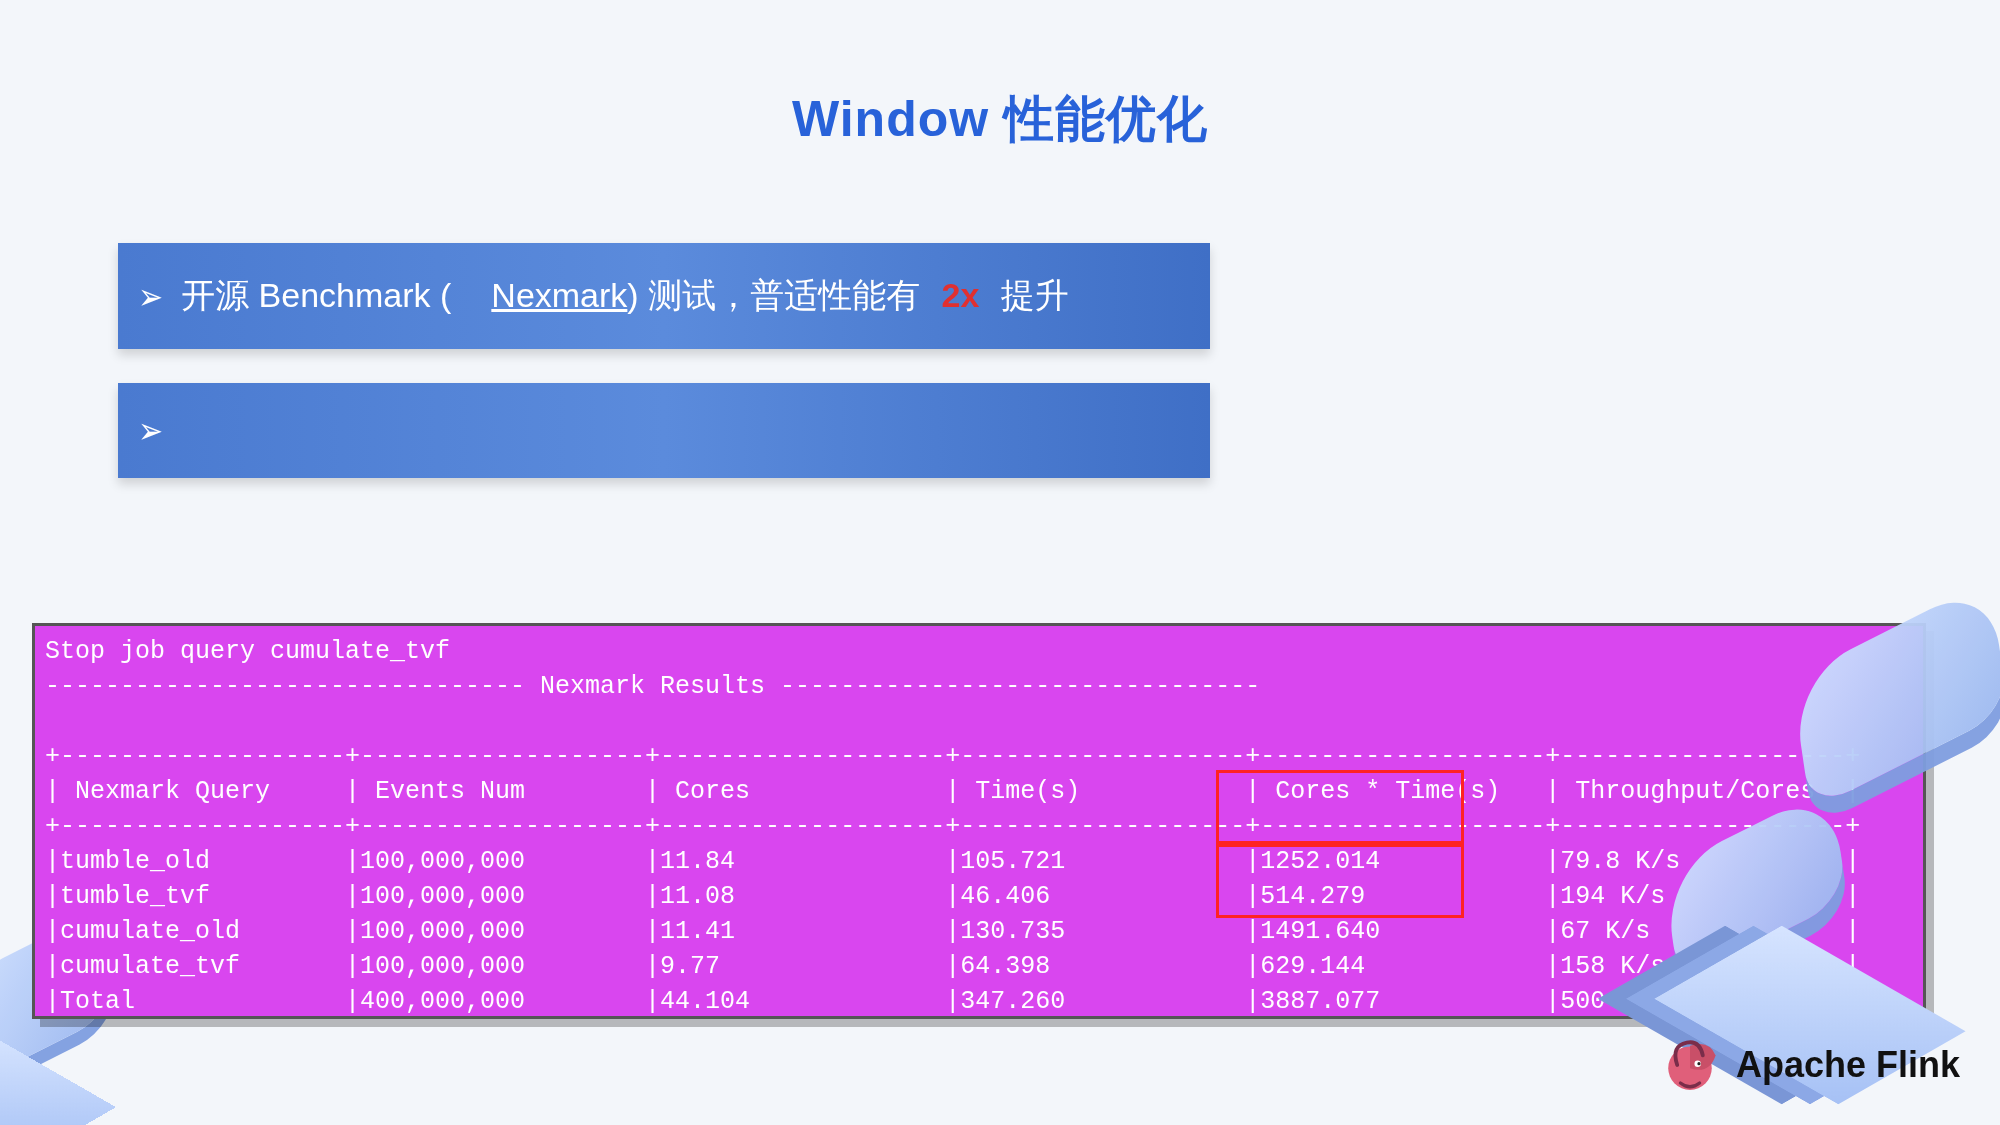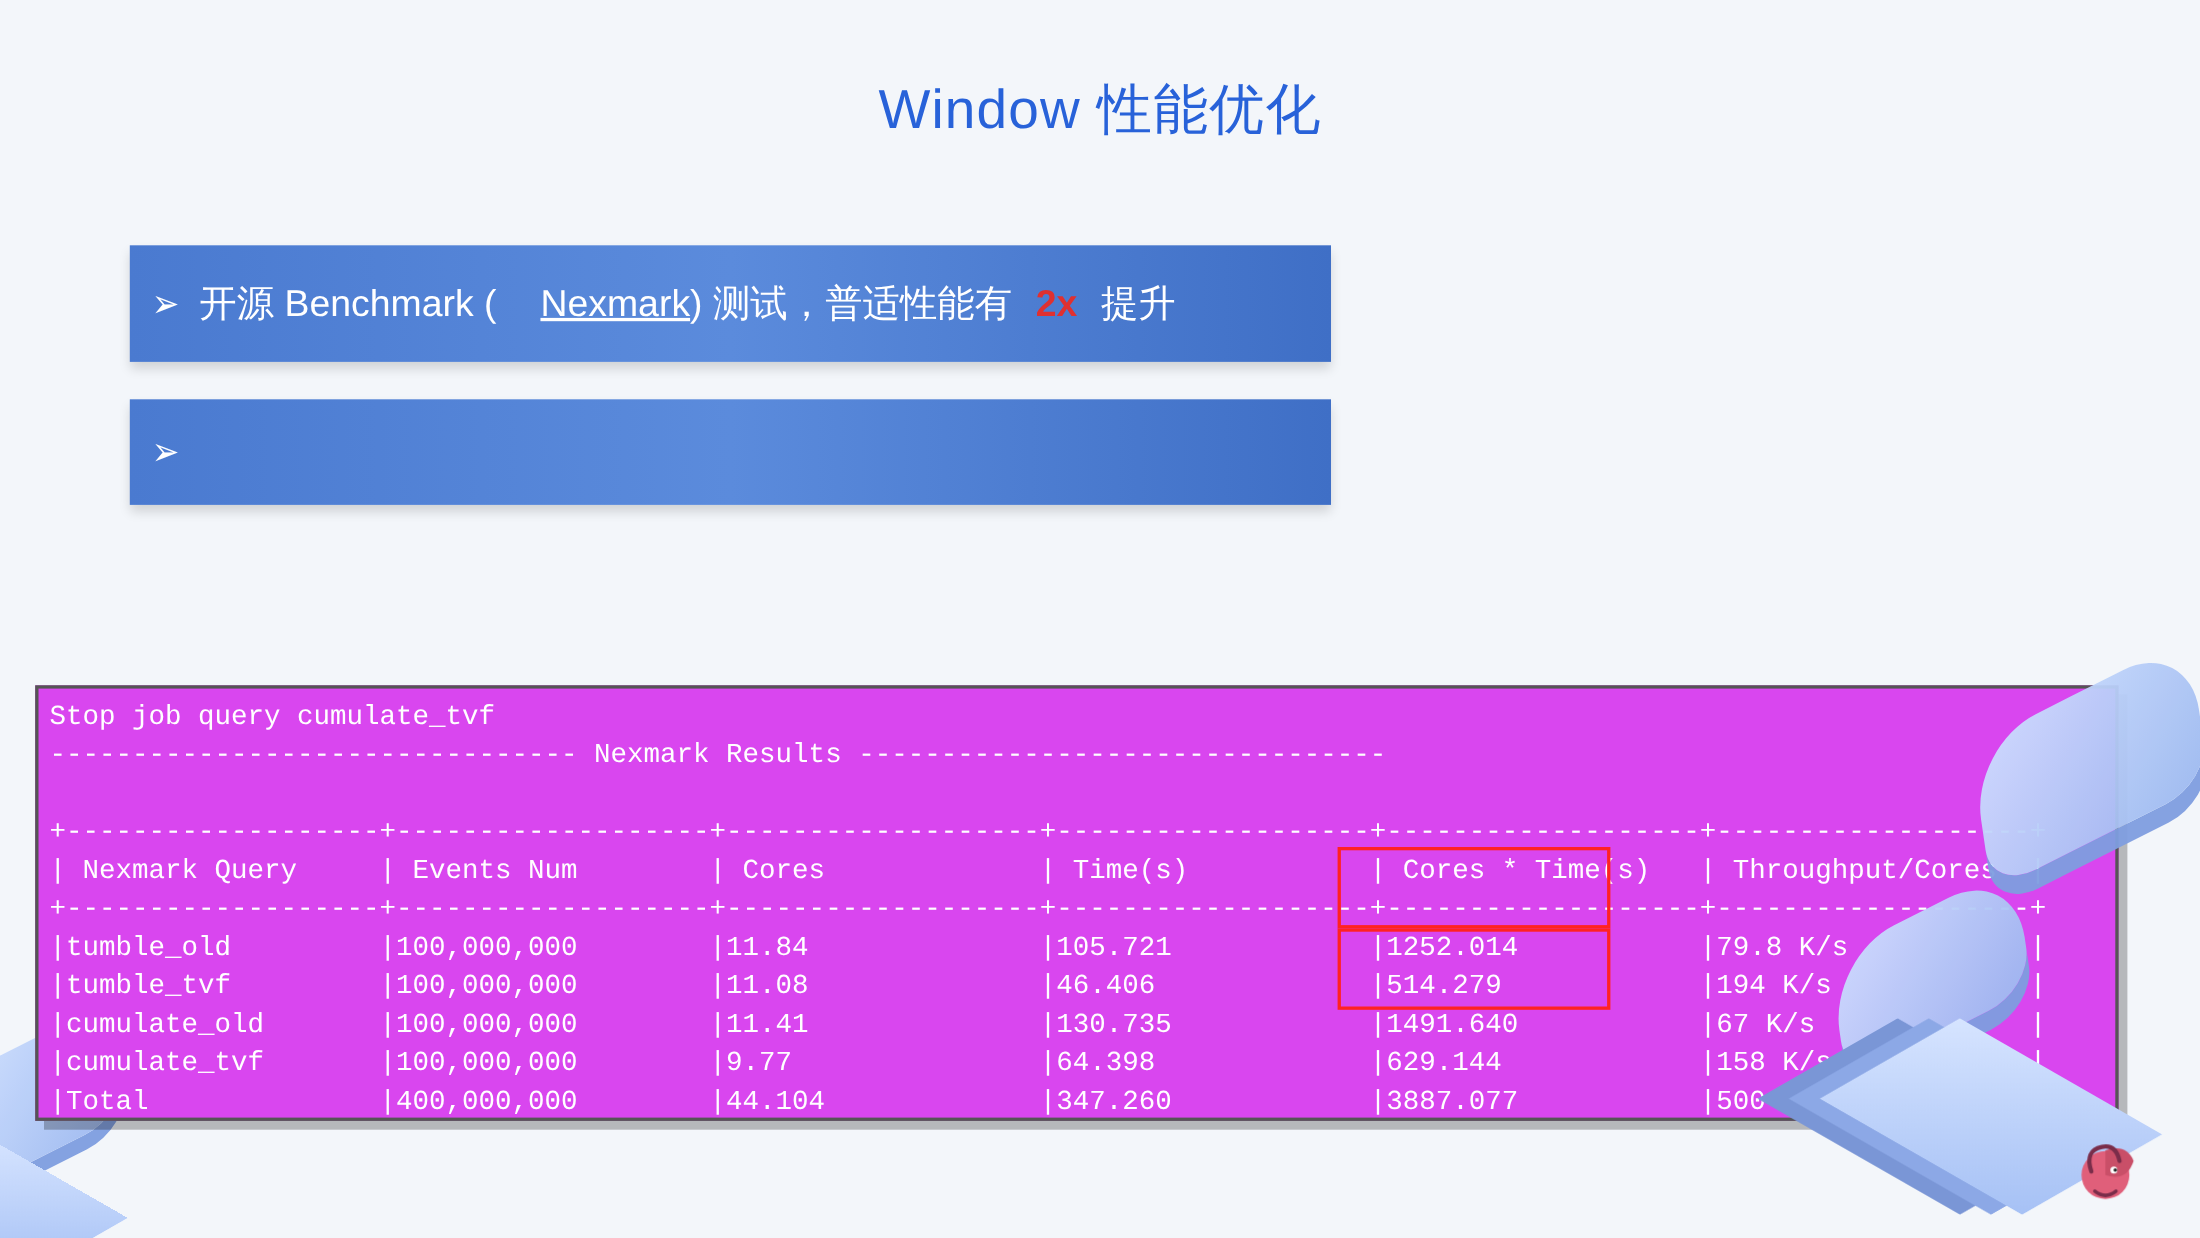--- a/index.html
+++ b/index.html
@@ -10,24 +10,25 @@
     background: #f3f6fa;
     font-family: "Microsoft YaHei", "PingFang SC", "Helvetica Neue", Arial, sans-serif;
     overflow: hidden;
     position: relative;
   }
 
   
   .title {
     text-align: center;
     font-size: 50px;
-    font-weight: 400;
+    font-weight: 700;
     color: #2862d9;
     padding-top: 66px;
     letter-spacing: 1px;
+    margin-top: 20px;
   }
 
   
   .bullet-wrap {
     margin-left: 118px;
     margin-top: 90px;
   }
   .bullet {
     width: 1092px;
     background: linear-gradient(90deg, #4a7ad0 0%, #5b8bdc 50%, #3f6fc6 100%);
@@ -185,13 +186,14 @@
 
 <div class="flink">
   <svg viewBox="0 0 100 100">
     <circle cx="50" cy="55" r="34" fill="#e05f7a"></circle>
     <path d="M50 20 q30 -10 40 15 q-10 30 -40 20 z" fill="#c94f68"></path>
     <path d="M30 50 q-10 -30 15 -35 q20 -4 25 20" fill="none" stroke="#7a2d4a" stroke-width="6" stroke-linecap="round"></path>
     <circle cx="62" cy="48" r="5" fill="#fff"></circle>
     <circle cx="64" cy="48" r="2.5" fill="#222"></circle>
     <path d="M35 78 q15 12 30 0" stroke="#7a2d4a" stroke-width="5" fill="none" stroke-linecap="round"></path>
   </svg>
+  <span>Apache Flink</span>
 </div>
 
 </body></html>

